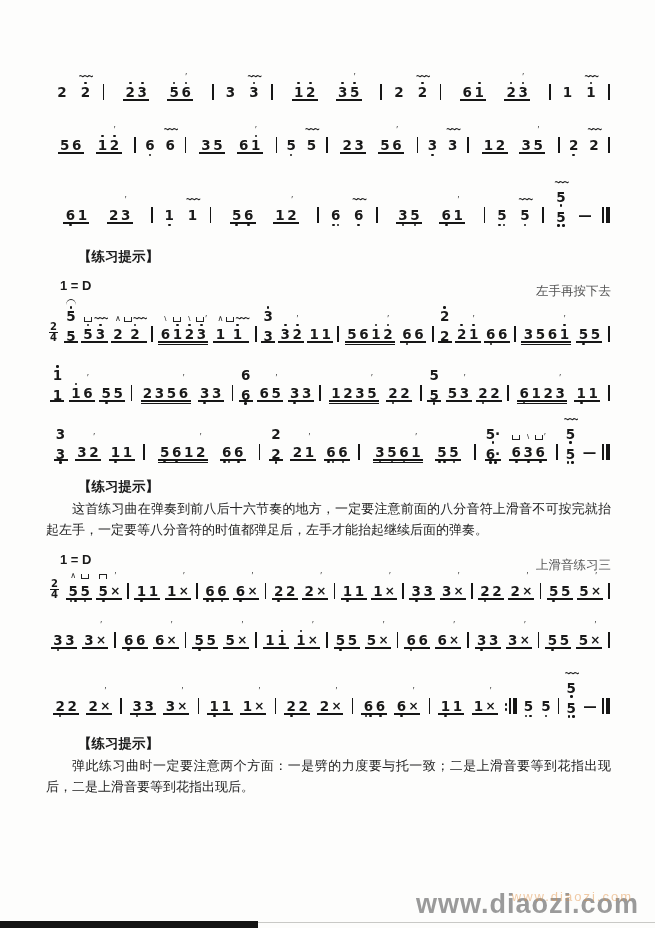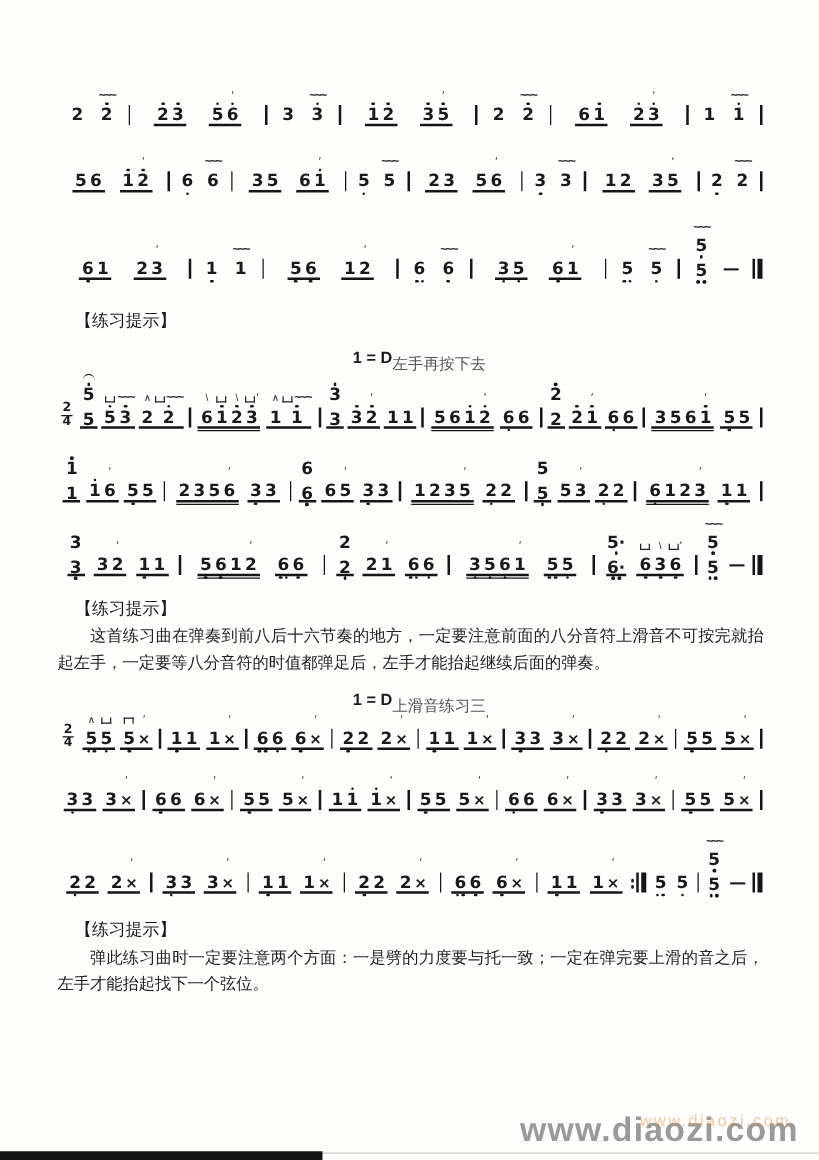--- a/index.html
+++ b/index.html
@@ -35,25 +35,25 @@
   .ts{display:flex;flex-direction:column;align-items:center;margin:0 3px 4px 0;flex:none;}
   .ts span{font-weight:bold;font-size:10px;line-height:9px;font-family:"DejaVu Sans",sans-serif;}
   .ts span:first-child{border-bottom:1px solid #161616;padding:0 1px 1px 1px;}
 
   .score-top .score{margin-bottom:21px;}
   .sc110 .score{margin-bottom:10px;}
   .sc111 .score{margin-bottom:17px;}
 
   
   .tip{margin-top:14px;}
-  .tip h3{margin:0 0 2px 14px;font-size:13.5px;font-weight:normal;}
+  .tip h3{margin:0 0 2px 32px;font-size:13.5px;font-weight:bold;}
   .tip p{margin:0;font-size:13px;line-height:21px;text-align:justify;text-indent:2em;color:#222;}
   .ex-head{margin-top:10px;}
   .ex-title{margin-left:28px;font-size:13.5px;font-weight:bold;}
-  .ex-meta{display:flex;justify-content:center;align-items:flex-end;margin-top:7px;margin-bottom:4px;}
+  .ex-meta{display:flex;justify-content:space-between;align-items:flex-end;margin-top:7px;margin-bottom:4px;}
   .ex-key{font-size:13px;font-weight:bold;margin-left:14px;}
   .ex-sub{font-size:12.5px;color:#555;transform:translateY(7px);}
 
   
   .watermark{position:absolute;right:16px;bottom:10px;text-align:right;pointer-events:none;}
   .wm-orange{position:absolute;right:6px;bottom:14px;font-size:13px;letter-spacing:2px;color:rgba(225,140,60,0.45);filter:blur(0.4px);}
   .wm-name{font-size:45px;font-weight:bold;color:#8e8e8e;line-height:46px;letter-spacing:6px;}
   .wm-url{font-size:27px;font-weight:bold;color:#9a9a9a;line-height:28px;letter-spacing:1px;}
   .bottom-line{position:absolute;left:0;right:0;bottom:5px;height:1.5px;background:#c9c9c6;}
   .bottom-bar{position:absolute;left:0;bottom:0;width:258px;height:7px;background:#141414;}
@@ -3058,21 +3058,21 @@
               </div>
             </div>
           </div>
           <div class="bar"></div>
           <div class="bar thick"></div>
         </div>
       </div>
 
     <section class="tip">
       <h3>【练习提示】</h3>
-      <p>弹此练习曲时一定要注意两个方面：一是劈的力度要与托一致；一定在弹完要上滑的音之后，左手才能抬起找下一个弦位。</p>
+      <p>弹此练习曲时一定要注意两个方面：一是劈的力度要与托一致；二是上滑音要等到花指出现后，二是上滑音要等到花指出现后。</p>
     </section>
   </div>
 
   <div class="watermark">
     <div class="wm-orange">www.diaozi.com</div>
     <div class="wm-url">www.diaozi.com</div>
   </div>
   <div class="bottom-line"></div>
   <div class="bottom-bar"></div>
 </div>

